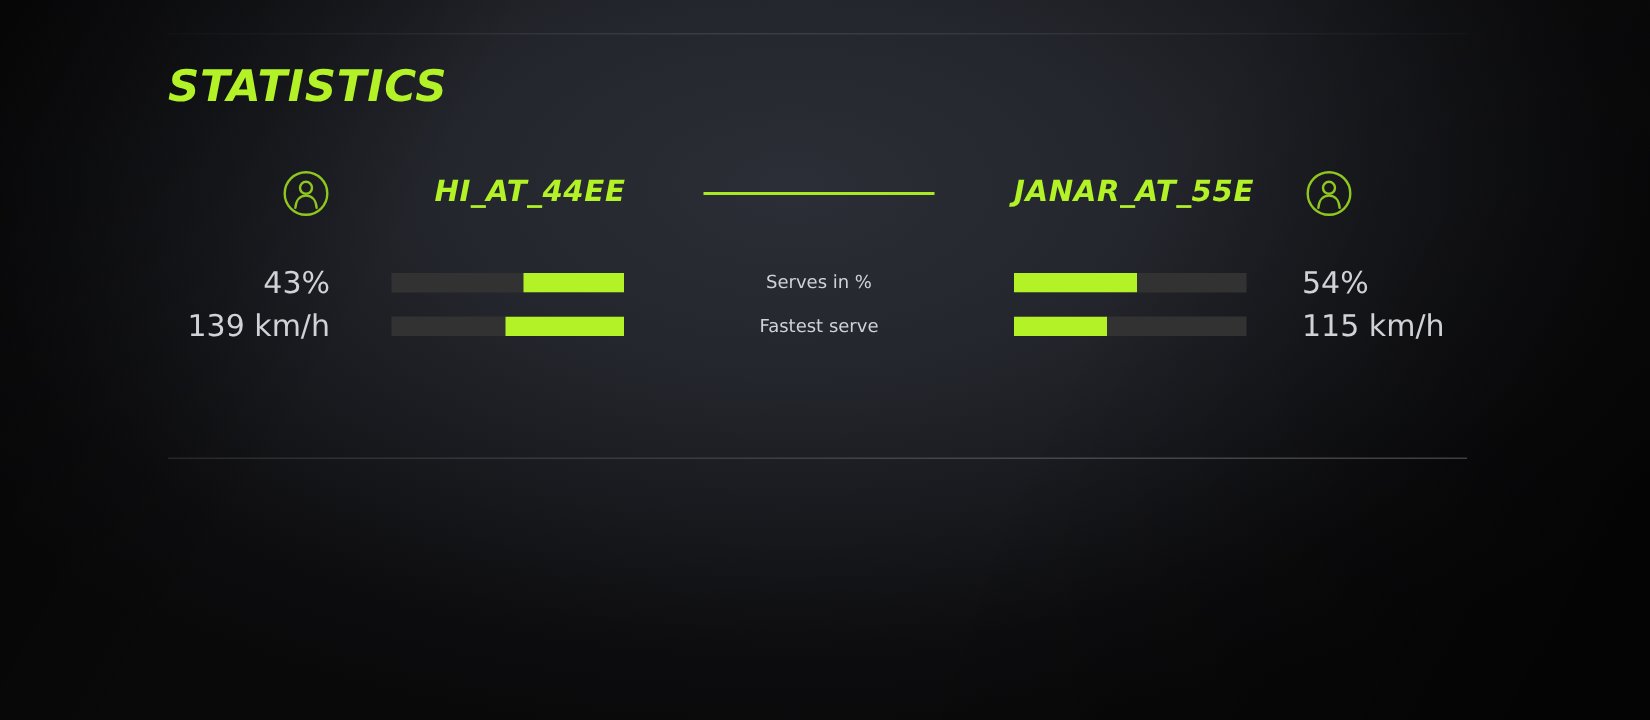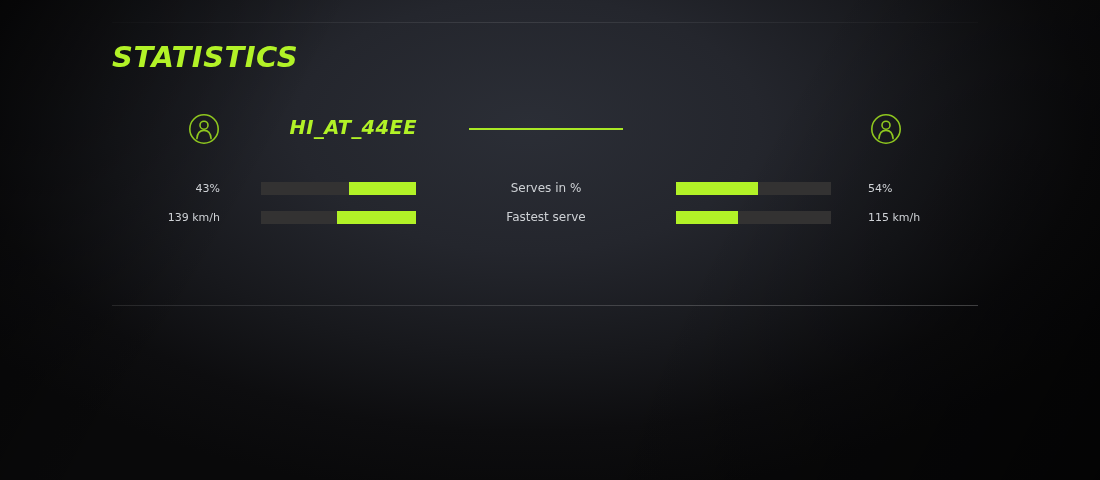--- a/index.html
+++ b/index.html
@@ -130,21 +130,21 @@
     width: 1100px;
   }
   .stat-row {
     position: relative;
     height: 29px;
   }
 
   .val {
     position: absolute;
     top: 0;
-    font-size: 11px;
+    font-size: 20px;
     color: #cfd2d6;
     white-space: nowrap;
     line-height: 23px;
     font-weight: 400;
   }
   .val.left {
     left: 60px;
     width: 160px;
     text-align: right;
   }
@@ -206,20 +206,21 @@
           <circle cx="17" cy="17" r="14.2" fill="none" stroke="#8fc71f" stroke-width="1.6"></circle>
           <circle cx="17" cy="13.2" r="4.0" fill="none" stroke="#8fc71f" stroke-width="1.6"></circle>
           <path d="M9.9 26.6 C10.4 20.9 13.4 18.4 17 18.4 C20.6 18.4 23.6 20.9 24.1 26.6" fill="none" stroke="#8fc71f" stroke-width="1.6" stroke-linecap="round"></path>
         </svg>
       </span>
 
       <div class="player-name left">HI_AT_44EE</div>
 
       <div class="header-line"></div>
 
+      <div class="player-name right">JANAR_AT_55E</div>
 
       <span class="avatar right">
         <svg viewBox="0 0 34 34" xmlns="http://www.w3.org/2000/svg">
           <circle cx="17" cy="17" r="14.2" fill="none" stroke="#8fc71f" stroke-width="1.6"></circle>
           <circle cx="17" cy="13.2" r="4.0" fill="none" stroke="#8fc71f" stroke-width="1.6"></circle>
           <path d="M9.9 26.6 C10.4 20.9 13.4 18.4 17 18.4 C20.6 18.4 23.6 20.9 24.1 26.6" fill="none" stroke="#8fc71f" stroke-width="1.6" stroke-linecap="round"></path>
         </svg>
       </span>
 
     </div>

